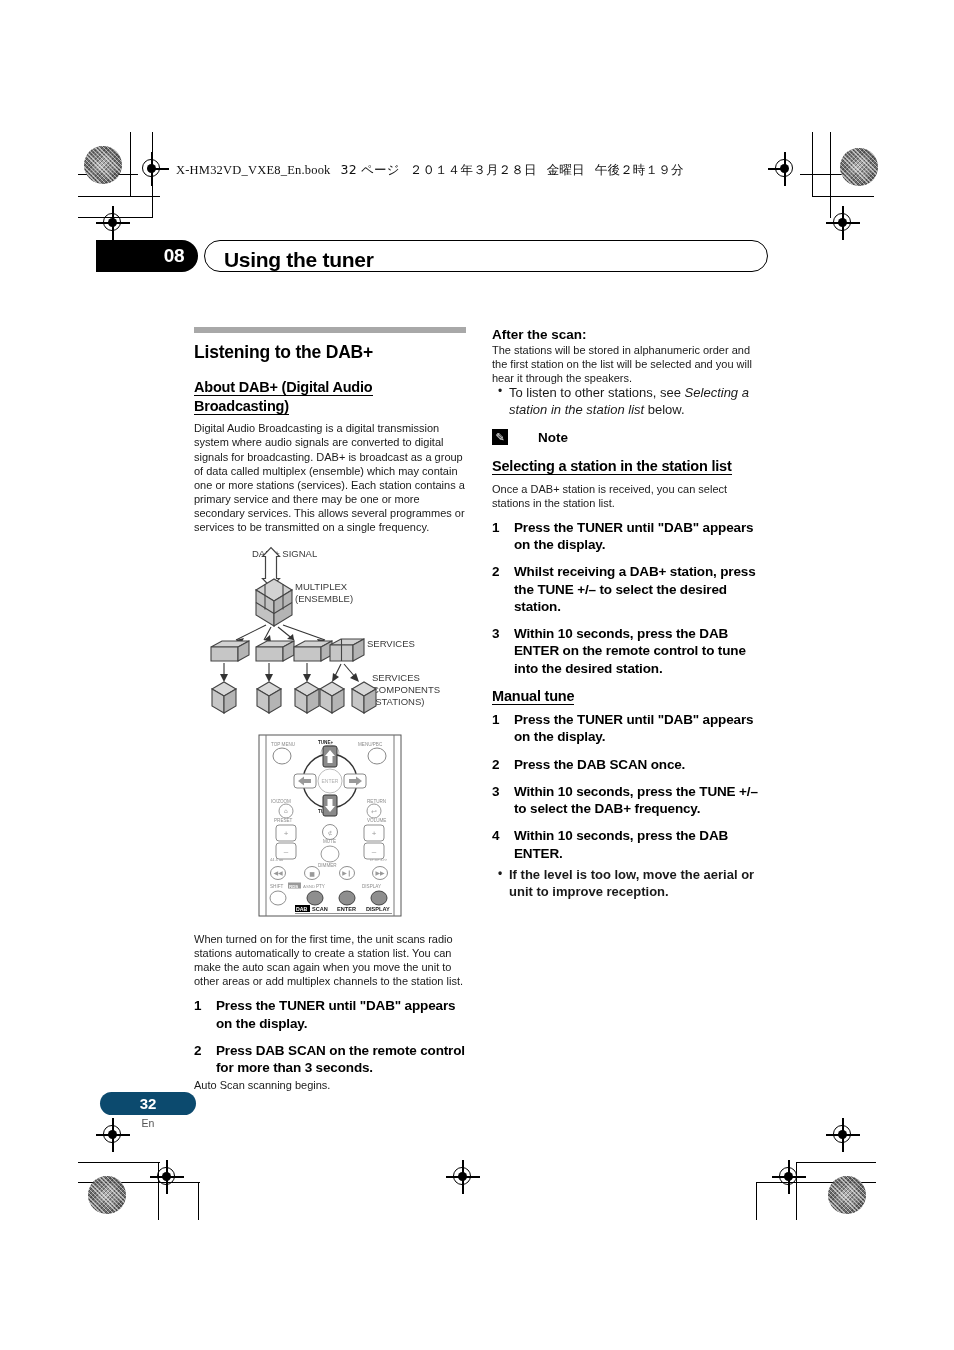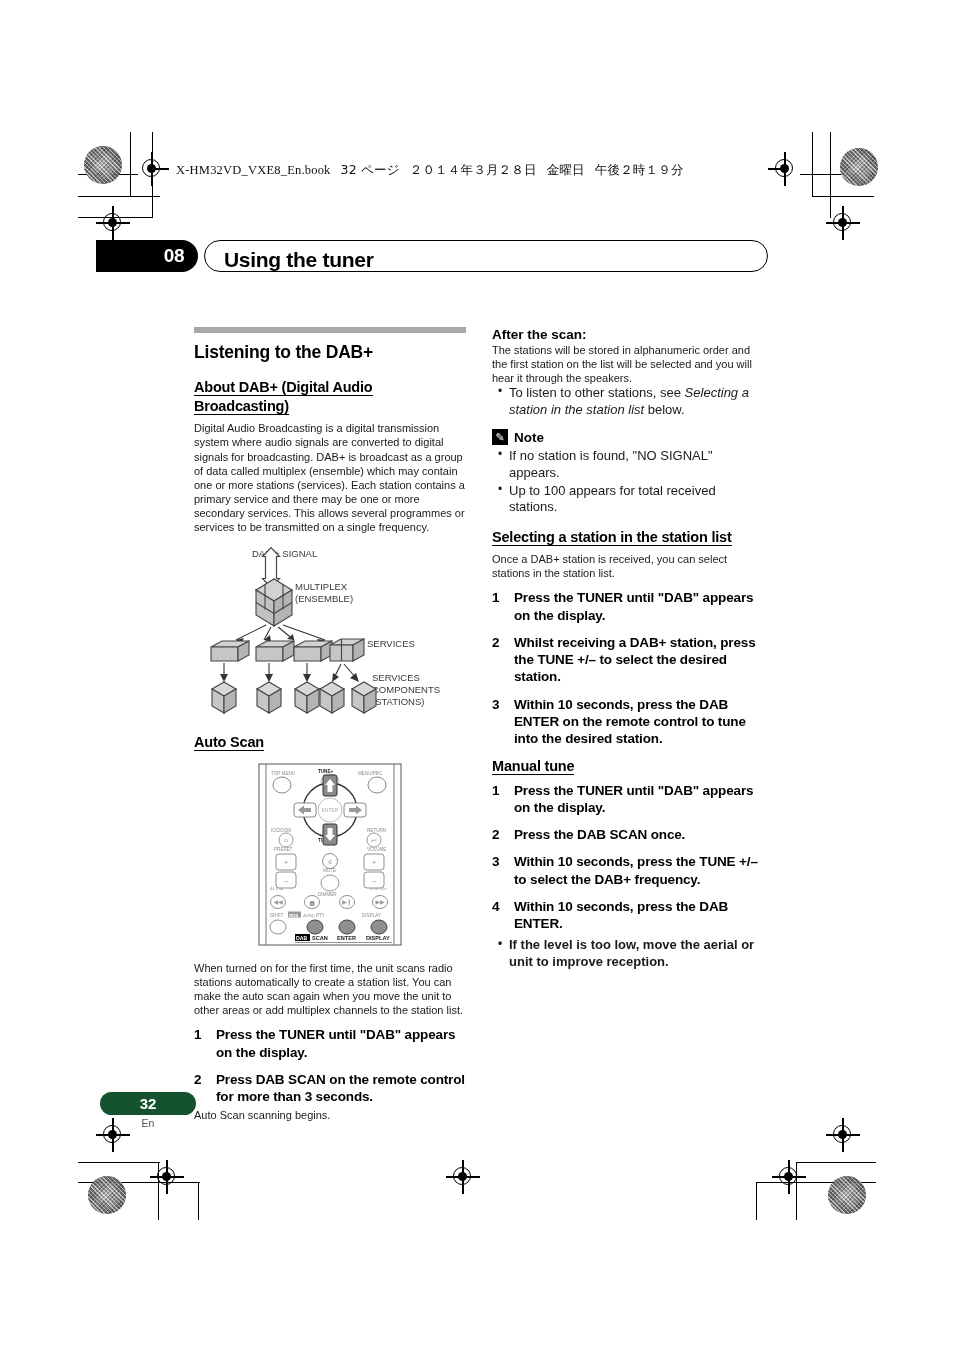--- a/index.html
+++ b/index.html
@@ -205,20 +205,21 @@
     align-items: center;
     justify-content: center;
     color: #fff;
     font-size: 11px;
     line-height: 1;
     flex: none;
   }
   .note-label {
     font-size: 13.5px;
     font-weight: bold;
+    margin-left: 24px;
   }
 
   
   .dab-diagram {
     width: 272px;
     height: 178px;
     margin: 2px 0 12px 0;
     position: relative;
   }
   .dab-diagram svg { display: block; }
@@ -233,21 +234,21 @@
 
   
   .footer {
     position: absolute;
     left: 100px; top: 1092px;
     width: 96px;
     text-align: center;
   }
   .pagepill {
     width: 96px; height: 23px;
-    background: #14532d;
+    background: #0c4a6e;
     border-radius: 12px;
     color: #fff;
     font-weight: bold;
     font-size: 15px;
     display: flex;
     align-items: center;
     justify-content: center;
   }
   .pagelang {
     font-size: 10.5px;
@@ -457,23 +458,20 @@
         <polygon points="138,153 138,170 150,163 150,146" fill="#b4b4b4"></polygon>
       </g>
       <g stroke="#444" stroke-width="1.1">
         <polygon points="158,146 170,139 182,146 170,153" fill="#d8d8d8"></polygon>
         <polygon points="158,146 158,163 170,170 170,153" fill="#c6c6c6"></polygon>
         <polygon points="170,153 170,170 182,163 182,146" fill="#b4b4b4"></polygon>
       </g>
     </svg>
   </div>
 
-  <div class="subwrap">
-    <h2 class="sub">Auto Scan</h2>
-  </div>
 
   <div class="remote-wrap">
     <svg width="156" height="185" viewBox="0 0 156 185" xmlns="http://www.w3.org/2000/svg">
 
       <rect x="7" y="2" width="142" height="181" fill="#ffffff" stroke="#555" stroke-width="1"></rect>
       <line x1="14" y1="2" x2="14" y2="183" stroke="#777" stroke-width="1"></line>
       <line x1="142" y1="2" x2="142" y2="183" stroke="#777" stroke-width="1"></line>
 
       <g font-family="Liberation Sans, sans-serif" font-size="4.6" fill="#8d8d8d">
         <text x="19" y="13">TOP MENU</text>
@@ -593,24 +591,20 @@
   <h3 class="bold-head">After the scan:</h3>
   <p class="body tight">The stations will be stored in alphanumeric order and the first station on the list will be selected and you will hear it through the speakers.</p>
   <ul class="bul">
     <li><span>To listen to other stations, see </span><em class="it">Selecting a station in the station list</em><span> below.</span></li>
   </ul>
 
   <div class="note-head">
     <span class="note-icon">✎</span>
     <span class="note-label">Note</span>
   </div>
-  <ul class="bul">
-    <li>If no station is found, "NO SIGNAL" appears.</li>
-    <li>Up to 100 appears for total received stations.</li>
-  </ul>
 
   <div class="subwrap" style="margin-top:12px;">
     <h2 class="sub">Selecting a station in the station list</h2>
   </div>
   <p class="body">Once a DAB+ station is received, you can select stations in the station list.</p>
 
   <div class="step">
     <span class="n">1</span>
     <span class="t">Press the TUNER until "DAB" appears on the display.</span>
   </div>

